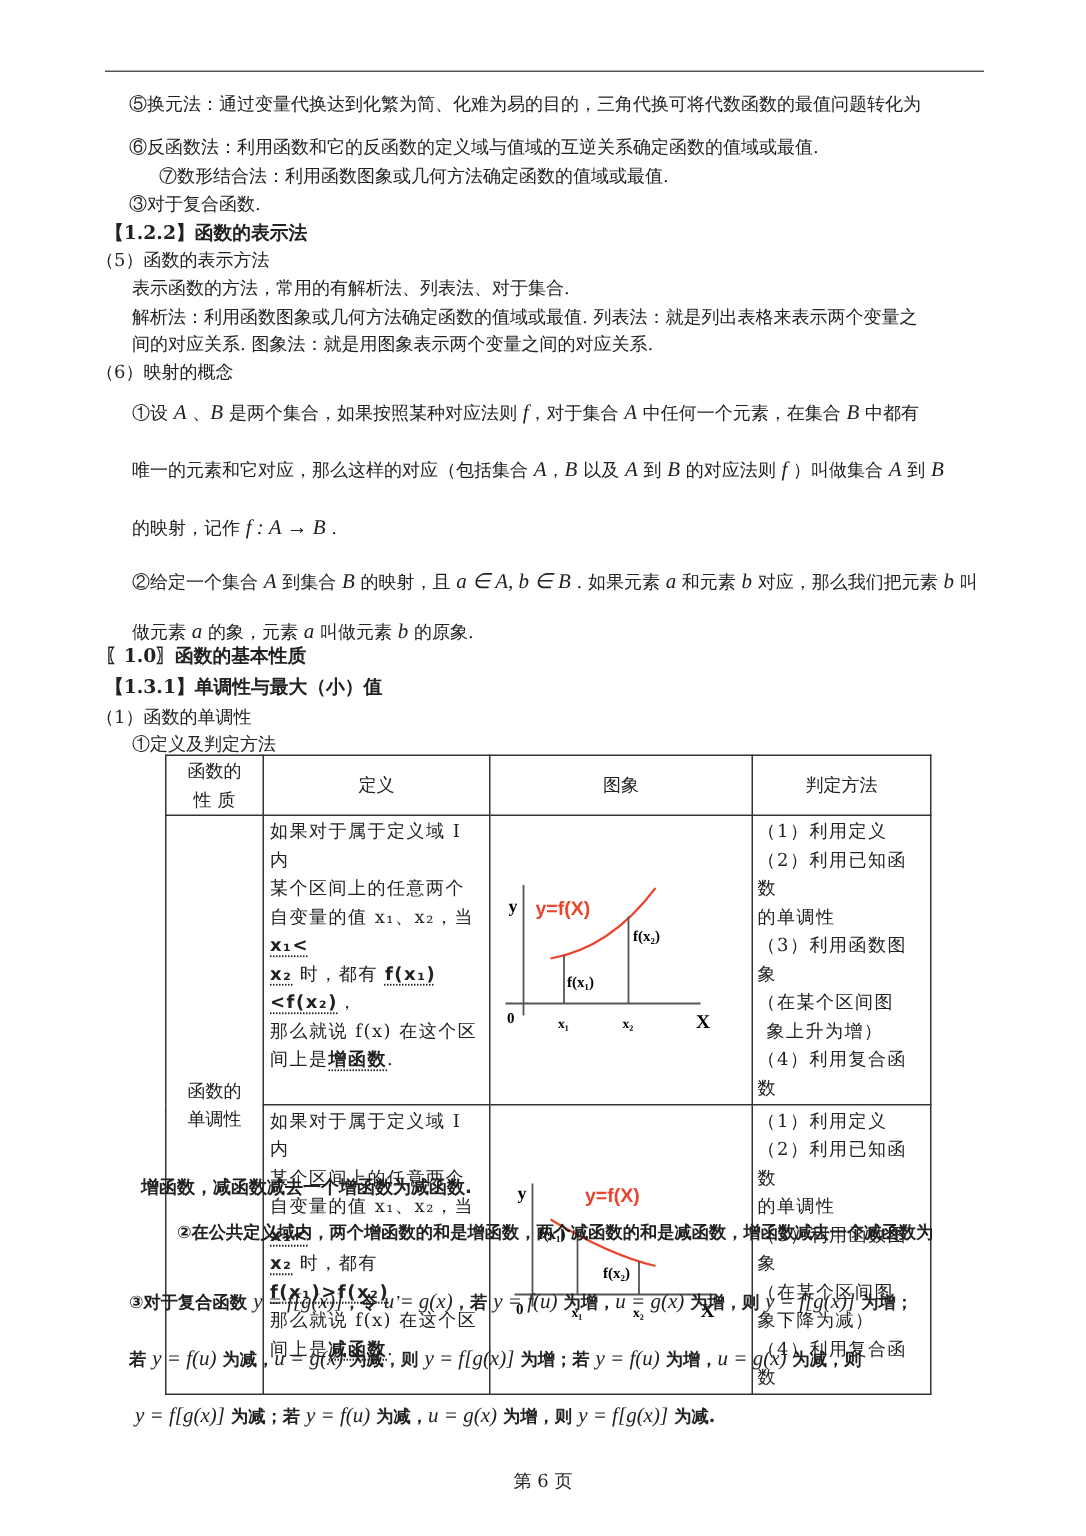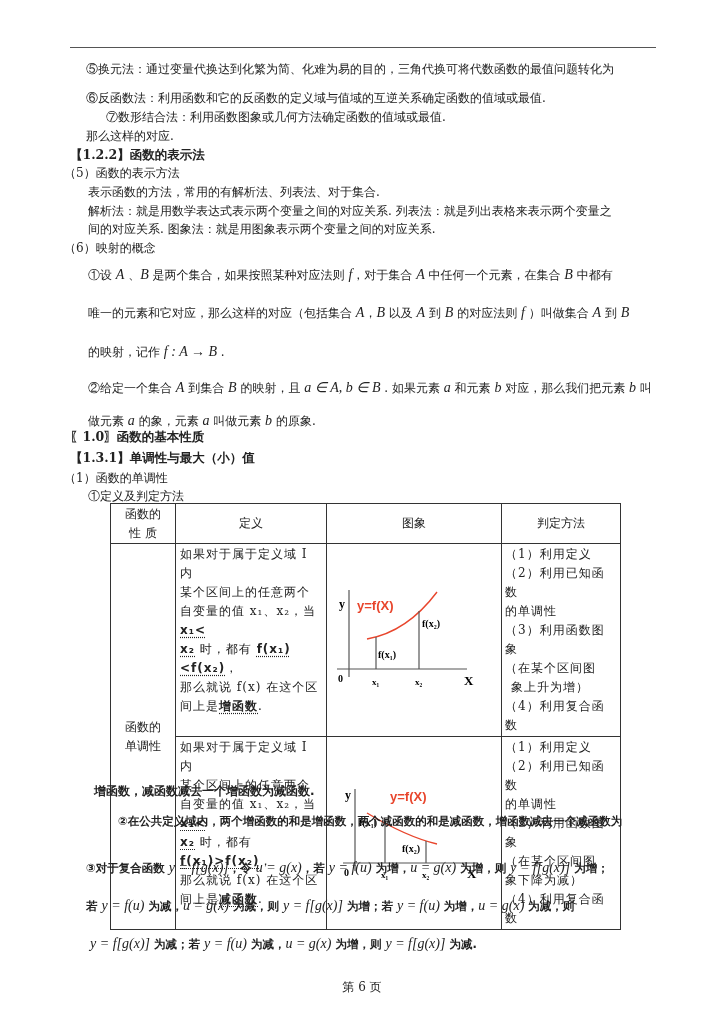--- a/index.html
+++ b/index.html
@@ -21,27 +21,27 @@
 </head>
 <body>
 
 <div class="topline"></div>
 
 <div class="abs" style="left:86px;top:50px;line-height:18px;margin-top:10px;">
   <div>⑤换元法：通过变量代换达到化繁为简、化难为易的目的，三角代换可将代数函数的最值问题转化为</div>
 </div>
 <div class="abs" style="left:86px;top:89px;line-height:18px;">⑥反函数法：利用函数和它的反函数的定义域与值域的互逆关系确定函数的值域或最值.</div>
 <div class="abs" style="left:86px;top:108px;line-height:18px;margin-left:20px;">⑦数形结合法：利用函数图象或几何方法确定函数的值域或最值.</div>
-<div class="abs" style="left:86px;top:127px;line-height:18px;">那么这样的对应.</div>
+<div class="abs" style="left:86px;top:127px;line-height:18px;">③对于复合函数.</div>
 
 <div class="center" style="top:146px;">【1.2.2】函数的表示法</div>
 
 <div class="abs" style="left:64px;top:164px;line-height:18px;">（5）函数的表示方法</div>
 <div class="abs" style="left:88px;top:183px;line-height:18px;">表示函数的方法，常用的有解析法、列表法、对于集合.</div>
-<div class="abs" style="left:88px;top:202px;line-height:18px;">解析法：就是用数学表达式表示两个变量之间的对应关系. 列表法：就是列出表格来表示两个变量之</div>
+<div class="abs" style="left:88px;top:202px;line-height:18px;">解析法：利用函数图象或几何方法确定函数的值域或最值. 列表法：就是列出表格来表示两个变量之</div>
 <div class="abs" style="left:88px;top:220px;line-height:18px;">间的对应关系. 图象法：就是用图象表示两个变量之间的对应关系.</div>
 <div class="abs" style="left:64px;top:239px;line-height:18px;">（6）映射的概念</div>
 
 <div class="abs" style="left:88px;top:264px;line-height:22px;"><span class="">①设 </span><span class="math" style="font-weight: normal;">A</span><span class=""> 、</span><span class="math" style="font-weight: normal;">B</span><span class=""> 是两个集合，如果按照某种对应法则 </span><span class="math" style="font-weight: normal;">f</span><span class="">，对于集合 </span><span class="math" style="font-weight: normal;">A</span><span class=""> 中任何一个元素，在集合 </span><span class="math" style="font-weight: normal;">B</span><span class=""> 中都有</span></div>
 <div class="abs" style="left:88px;top:302px;line-height:22px;"><span class="">唯一的元素和它对应，那么这样的对应（包括集合 </span><span class="math" style="font-weight: normal;">A</span><span class="">，</span><span class="math" style="font-weight: normal;">B</span><span class=""> 以及 </span><span class="math" style="font-weight: normal;">A</span><span class=""> 到 </span><span class="math" style="font-weight: normal;">B</span><span class=""> 的对应法则 </span><span class="math" style="font-weight: normal;">f</span><span class=""> ）叫做集合 </span><span class="math" style="font-weight: normal;">A</span><span class=""> 到 </span><span class="math" style="font-weight: normal;">B</span></div>
 <div class="abs" style="left:88px;top:341px;line-height:22px;"><span class="">的映射，记作 </span><span class="math" style="font-weight: normal;">f : A → B</span><span class=""> .</span></div>
 <div class="abs" style="left:88px;top:377px;line-height:22px;"><span class="">②给定一个集合 </span><span class="math" style="font-weight: normal;">A</span><span class=""> 到集合 </span><span class="math" style="font-weight: normal;">B</span><span class=""> 的映射，且 </span><span class="math" style="font-weight: normal;">a ∈ A, b ∈ B</span><span class=""> . 如果元素 </span><span class="math" style="font-weight: normal;">a</span><span class=""> 和元素 </span><span class="math" style="font-weight: normal;">b</span><span class=""> 对应，那么我们把元素 </span><span class="math" style="font-weight: normal;">b</span><span class=""> 叫</span></div>
 <div class="abs" style="left:88px;top:410px;line-height:22px;"><span class="">做元素 </span><span class="math" style="font-weight: normal;">a</span><span class=""> 的象，元素 </span><span class="math" style="font-weight: normal;">a</span><span class=""> 叫做元素 </span><span class="math" style="font-weight: normal;">b</span><span class=""> 的原象.</span></div>
 
 <div class="center" style="top:428px;">〖1.0〗函数的基本性质</div>

